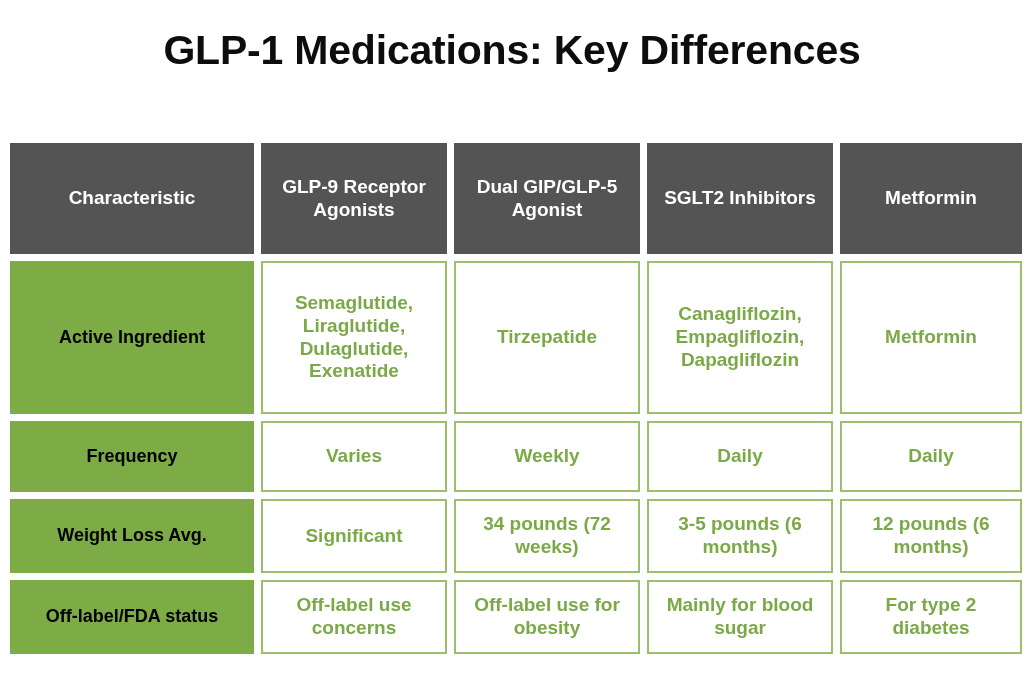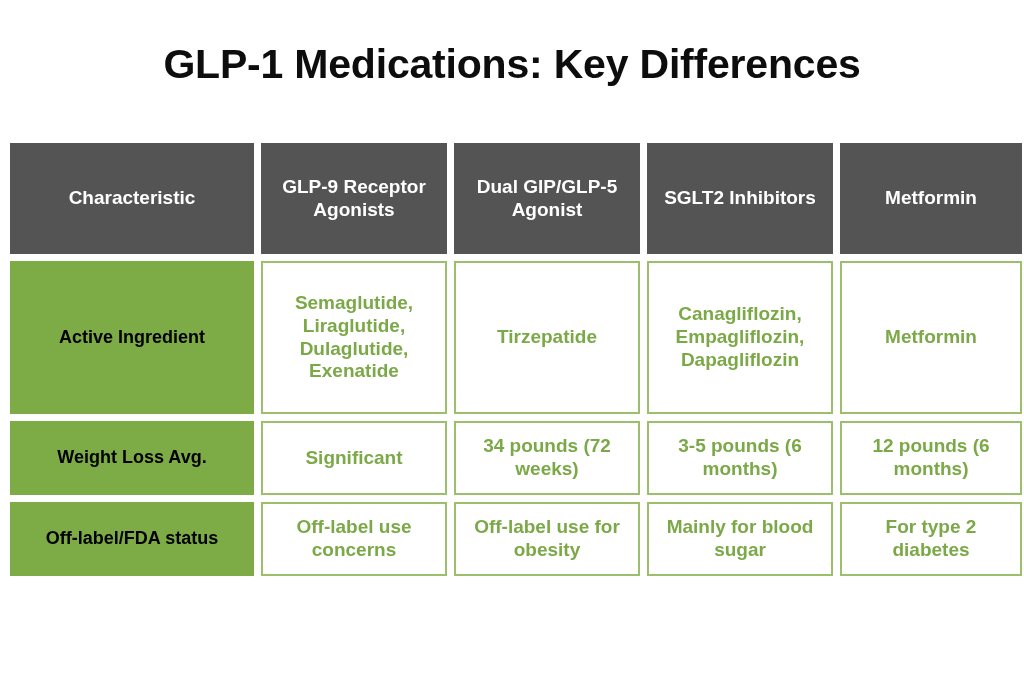--- a/index.html
+++ b/index.html
@@ -19,21 +19,21 @@
     position: relative;
     width: 1024px;
     height: 696px;
     background: #ffffff;
   }
 
   
   #title {
     position: absolute;
     left: 0;
-    top: 42px;
+    top: 28px;
     width: 1024px;
     text-align: center;
     font-size: 41px;
     font-weight: bold;
     color: #0d0d0d;
     letter-spacing: -0.2px;
     line-height: 1.1;
     white-space: nowrap;
   }
 
@@ -126,20 +126,27 @@
       </tr>
     </thead>
     <tbody>
       <tr class="r-active">
         <td class="rowlabel">Active Ingredient</td>
         <td class="datacell">Semaglutide, Liraglutide, Dulaglutide, Exenatide</td>
         <td class="datacell">Tirzepatide</td>
         <td class="datacell">Canagliflozin, Empagliflozin, Dapagliflozin</td>
         <td class="datacell">Metformin</td>
       </tr>
+      <tr class="r-freq">
+        <td class="rowlabel">Frequency</td>
+        <td class="datacell">Varies</td>
+        <td class="datacell">Weekly</td>
+        <td class="datacell">Daily</td>
+        <td class="datacell">Daily</td>
+      </tr>
       <tr class="r-weight">
         <td class="rowlabel">Weight Loss Avg.</td>
         <td class="datacell">Significant</td>
         <td class="datacell">34 pounds (72 weeks)</td>
         <td class="datacell">3-5 pounds (6 months)</td>
         <td class="datacell">12 pounds (6 months)</td>
       </tr>
       <tr class="r-offlabel">
         <td class="rowlabel">Off-label/FDA status</td>
         <td class="datacell">Off-label use concerns</td>

